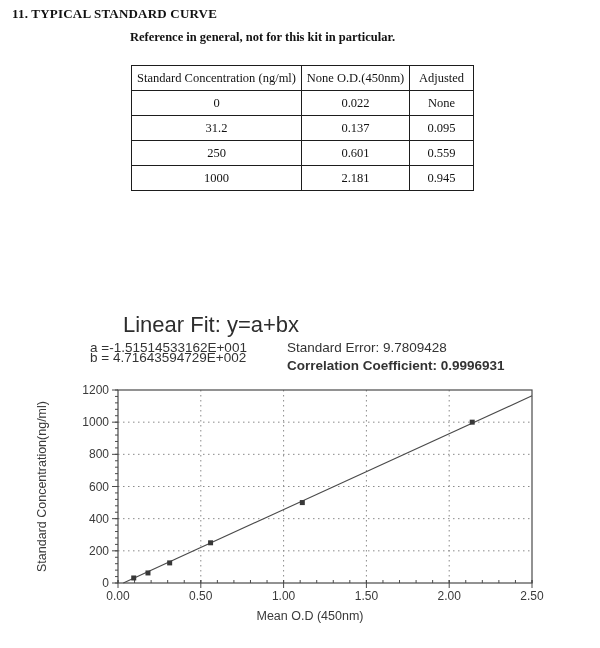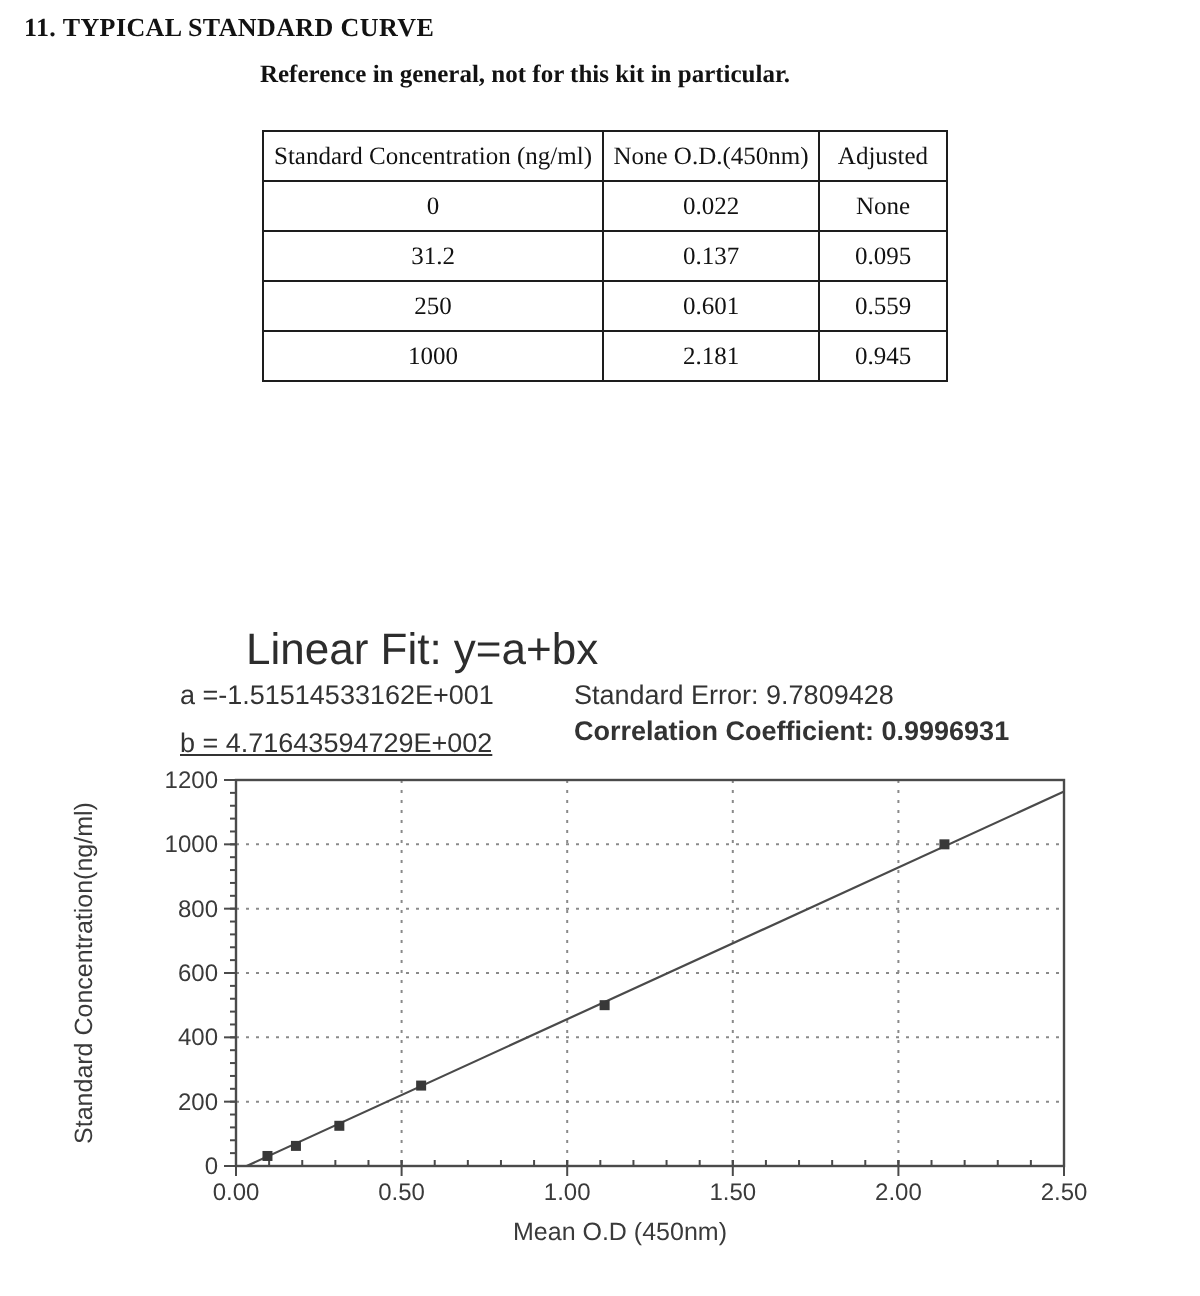--- a/index.html
+++ b/index.html
@@ -27,21 +27,21 @@
   }
   .linfit-title {
     position:absolute; left:90px; top:312px;
     font-family:"Liberation Sans", sans-serif; font-size:22px; color:#2d2d2d;margin-left:33px;
   }
   .fit-text {
     position:absolute; font-family:"Liberation Sans", sans-serif;
     font-size:13.5px; color:#333333; white-space:nowrap;
   }
   #fit-a  { left:90px;  top:340px; }
-  #fit-b  { left:90px;  top:364px;text-decoration:underline; }
+  #fit-b  { left:90px;  top:350px; }
   #fit-se { left:287px; top:340px; }
   #fit-cc { left:287px; top:358px;font-weight:bold; }
   #curve-chart { position:absolute; left:0; top:378px; }
 </style>
 </head>
 <body>
 
 <div class="page">
 
   <div class="heading">11. TYPICAL STANDARD CURVE</div>

